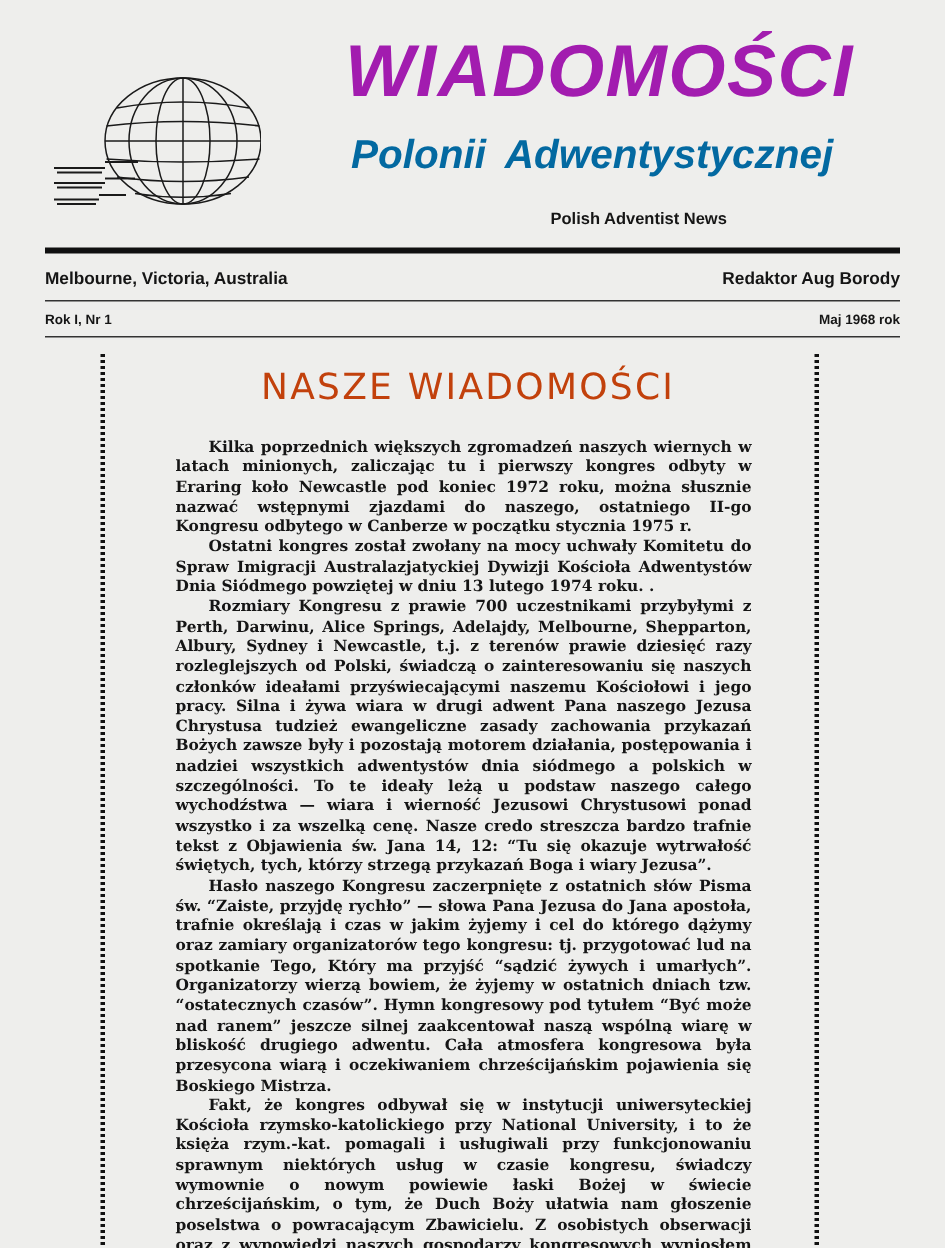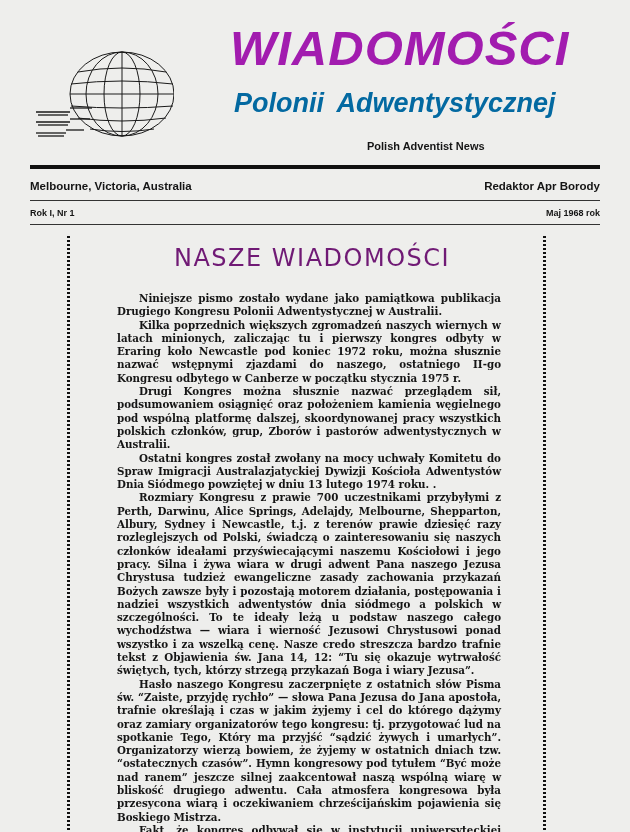--- a/index.html
+++ b/index.html
@@ -35,21 +35,21 @@
   .meta.m1 { top:180px; font-size:11.5px; }
   .meta.m2 { top:208px; font-size:9px; }
   .frame-line {
     position:absolute; top:236px; width:3px; height:596px;
     background-image:repeating-linear-gradient(to bottom,#111 0 2px, transparent 2px 4px);
   }
   .frame-line.left { left:67px; }
   .frame-line.right { left:543px; }
   .heading {
     position:absolute; left:174px; top:244px;
-    font-family:"DejaVu Sans", sans-serif; font-size:24px; letter-spacing:1.5px; color:#701a75;
+    font-family:"DejaVu Sans", sans-serif; font-size:24px; letter-spacing:1.5px; color:#c2410c;
   }
   .article {
     position:absolute; left:117px; top:292px; width:384px;
     font-size:10.3px; line-height:13.3px; text-align:justify; font-weight:bold;
   }
   .article p { margin:0; text-indent:22px; }
 </style>
 </head>
 <body>
 
@@ -79,35 +79,33 @@
   </g>
 </svg>
 
 <div class="title">WIADOMOŚCI</div>
 <div class="subtitle">Polonii Adwentystycznej</div>
 <div class="english">Polish Adventist News</div>
 
 <div class="rule-thick"></div>
 <div class="meta m1">
   <span>Melbourne, Victoria, Australia</span>
-  <span>Redaktor Apr Borody</span>
+  <span>Redaktor Aug Borody</span>
 </div>
 <div class="rule-thin" style="top:200px"></div>
 <div class="meta m2">
   <span>Rok I, Nr 1</span>
   <span>Maj 1968 rok</span>
 </div>
 <div class="rule-thin" style="top:224px"></div>
 
 <div class="frame-line left"></div>
 <div class="frame-line right"></div>
 
 <div class="heading">NASZE WIADOMOŚCI</div>
 
 <div class="article">
-  <p>Niniejsze pismo zostało wydane jako pamiątkowa publikacja Drugiego Kongresu Polonii Adwentystycznej w Australii.</p>
   <p>Kilka poprzednich większych zgromadzeń naszych wiernych w latach minionych, zaliczając tu i pierwszy kongres odbyty w Eraring koło Newcastle pod koniec 1972 roku, można słusznie nazwać wstępnymi zjazdami do naszego, ostatniego II-go Kongresu odbytego w Canberze w początku stycznia 1975 r.</p>
-  <p>Drugi Kongres można słusznie nazwać przeglądem sił, podsumowaniem osiągnięć oraz położeniem kamienia węgielnego pod wspólną platformę dalszej, skoordynowanej pracy wszystkich polskich członków, grup, Zborów i pastorów adwentystycznych w Australii.</p>
   <p>Ostatni kongres został zwołany na mocy uchwały Komitetu do Spraw Imigracji Australazjatyckiej Dywizji Kościoła Adwentystów Dnia Siódmego powziętej w dniu 13 lutego 1974 roku. .</p>
   <p>Rozmiary Kongresu z prawie 700 uczestnikami przybyłymi z Perth, Darwinu, Alice Springs, Adelajdy, Melbourne, Shepparton, Albury, Sydney i Newcastle, t.j. z terenów prawie dziesięć razy rozleglejszych od Polski, świadczą o zainteresowaniu się naszych członków ideałami przyświecającymi naszemu Kościołowi i jego pracy. Silna i żywa wiara w drugi adwent Pana naszego Jezusa Chrystusa tudzież ewangeliczne zasady zachowania przykazań Bożych zawsze były i pozostają motorem działania, postępowania i nadziei wszystkich adwentystów dnia siódmego a polskich w szczególności. To te ideały leżą u podstaw naszego całego wychodźstwa — wiara i wierność Jezusowi Chrystusowi ponad wszystko i za wszelką cenę. Nasze credo streszcza bardzo trafnie tekst z Objawienia św. Jana 14, 12: “Tu się okazuje wytrwałość świętych, tych, którzy strzegą przykazań Boga i wiary Jezusa”.</p>
   <p>Hasło naszego Kongresu zaczerpnięte z ostatnich słów Pisma św. “Zaiste, przyjdę rychło” — słowa Pana Jezusa do Jana apostoła, trafnie określają i czas w jakim żyjemy i cel do którego dążymy oraz zamiary organizatorów tego kongresu: tj. przygotować lud na spotkanie Tego, Który ma przyjść “sądzić żywych i umarłych”. Organizatorzy wierzą bowiem, że żyjemy w ostatnich dniach tzw. “ostatecznych czasów”. Hymn kongresowy pod tytułem “Być może nad ranem” jeszcze silnej zaakcentował naszą wspólną wiarę w bliskość drugiego adwentu. Cała atmosfera kongresowa była przesycona wiarą i oczekiwaniem chrześcijańskim pojawienia się Boskiego Mistrza.</p>
   <p>Fakt, że kongres odbywał się w instytucji uniwersyteckiej Kościoła rzymsko-katolickiego przy National University, i to że księża rzym.-kat. pomagali i usługiwali przy funkcjonowaniu sprawnym niektórych usług w czasie kongresu, świadczy wymownie o nowym powiewie łaski Bożej w świecie chrześcijańskim, o tym, że Duch Boży ułatwia nam głoszenie poselstwa o powracającym Zbawicielu. Z osobistych obserwacji oraz z wypowiedzi naszych gospodarzy kongresowych wyniosłem dodatnie wrażenie o tym, że nasi wierni, swoim zachowaniem się i powagą dali dowód o tym, “że byli z Jezusem”.</p>
 </div>
 
 </body></html>

